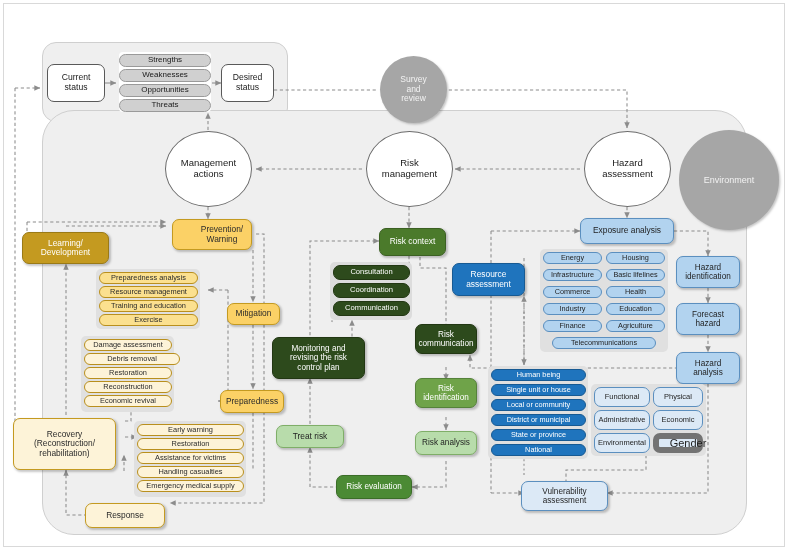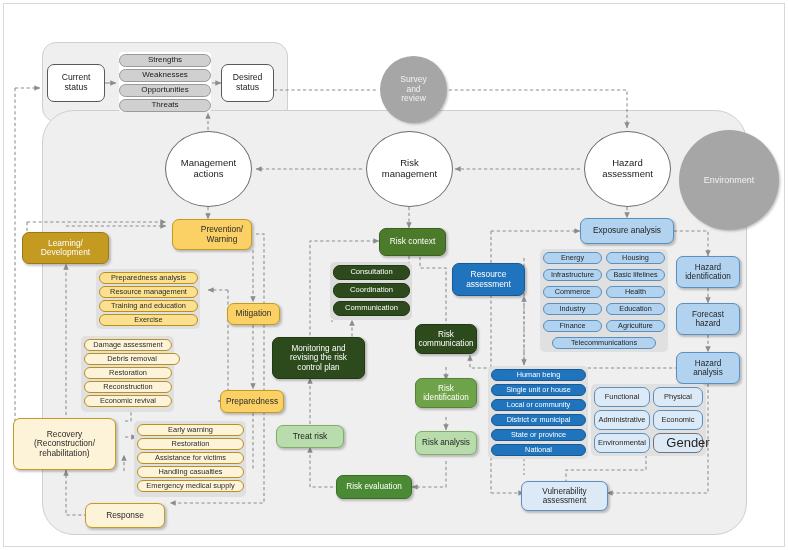--- a/index.html
+++ b/index.html
@@ -254,15 +254,15 @@
   <div class="node pill" style="left:491px;top:414px;width:95px;height:12px;background:#1f74bd;border:1px solid #175a93;font-size:7.3px;color:#ffffff;">District or municipal</div>
   <div class="node pill" style="left:491px;top:429px;width:95px;height:12px;background:#1f74bd;border:1px solid #175a93;font-size:7.3px;color:#ffffff;">State or province</div>
   <div class="node pill" style="left:491px;top:444px;width:95px;height:12px;background:#1f74bd;border:1px solid #175a93;font-size:7.3px;color:#ffffff;">National</div>
 
   <div class="cluster" style="left:591px;top:384px;width:115px;height:72px;"></div>
   <div class="node rr" style="left:594px;top:387px;width:56px;height:20px;background:#dce9f6;border:1px solid #5b8fbf;font-size:7.5px;color:#1f1f1f;">Functional</div>
   <div class="node rr" style="left:594px;top:410px;width:56px;height:20px;background:#dce9f6;border:1px solid #5b8fbf;font-size:7.5px;color:#1f1f1f;">Administrative</div>
   <div class="node rr" style="left:594px;top:433px;width:56px;height:20px;background:#dce9f6;border:1px solid #5b8fbf;font-size:7.5px;color:#1f1f1f;">Environmental</div>
   <div class="node rr" style="left:653px;top:387px;width:50px;height:20px;background:#dce9f6;border:1px solid #5b8fbf;font-size:7.5px;color:#1f1f1f;">Physical</div>
   <div class="node rr" style="left:653px;top:410px;width:50px;height:20px;background:#dce9f6;border:1px solid #5b8fbf;font-size:7.5px;color:#1f1f1f;">Economic</div>
-  <div class="node rr" style="left:653px;top:433px;width:50px;height:20px;background:#dce9f6;border:1px solid #737373;font-size:13px;color:#1f1f1f;padding-left:20px;">Gender</div>
+  <div class="node rr" style="left:653px;top:433px;width:50px;height:20px;background:#dce9f6;border:6px solid #737373;font-size:11px;color:#1f1f1f;padding-left:20px;">Gender</div>
 
 </div>
 
 </body></html>

